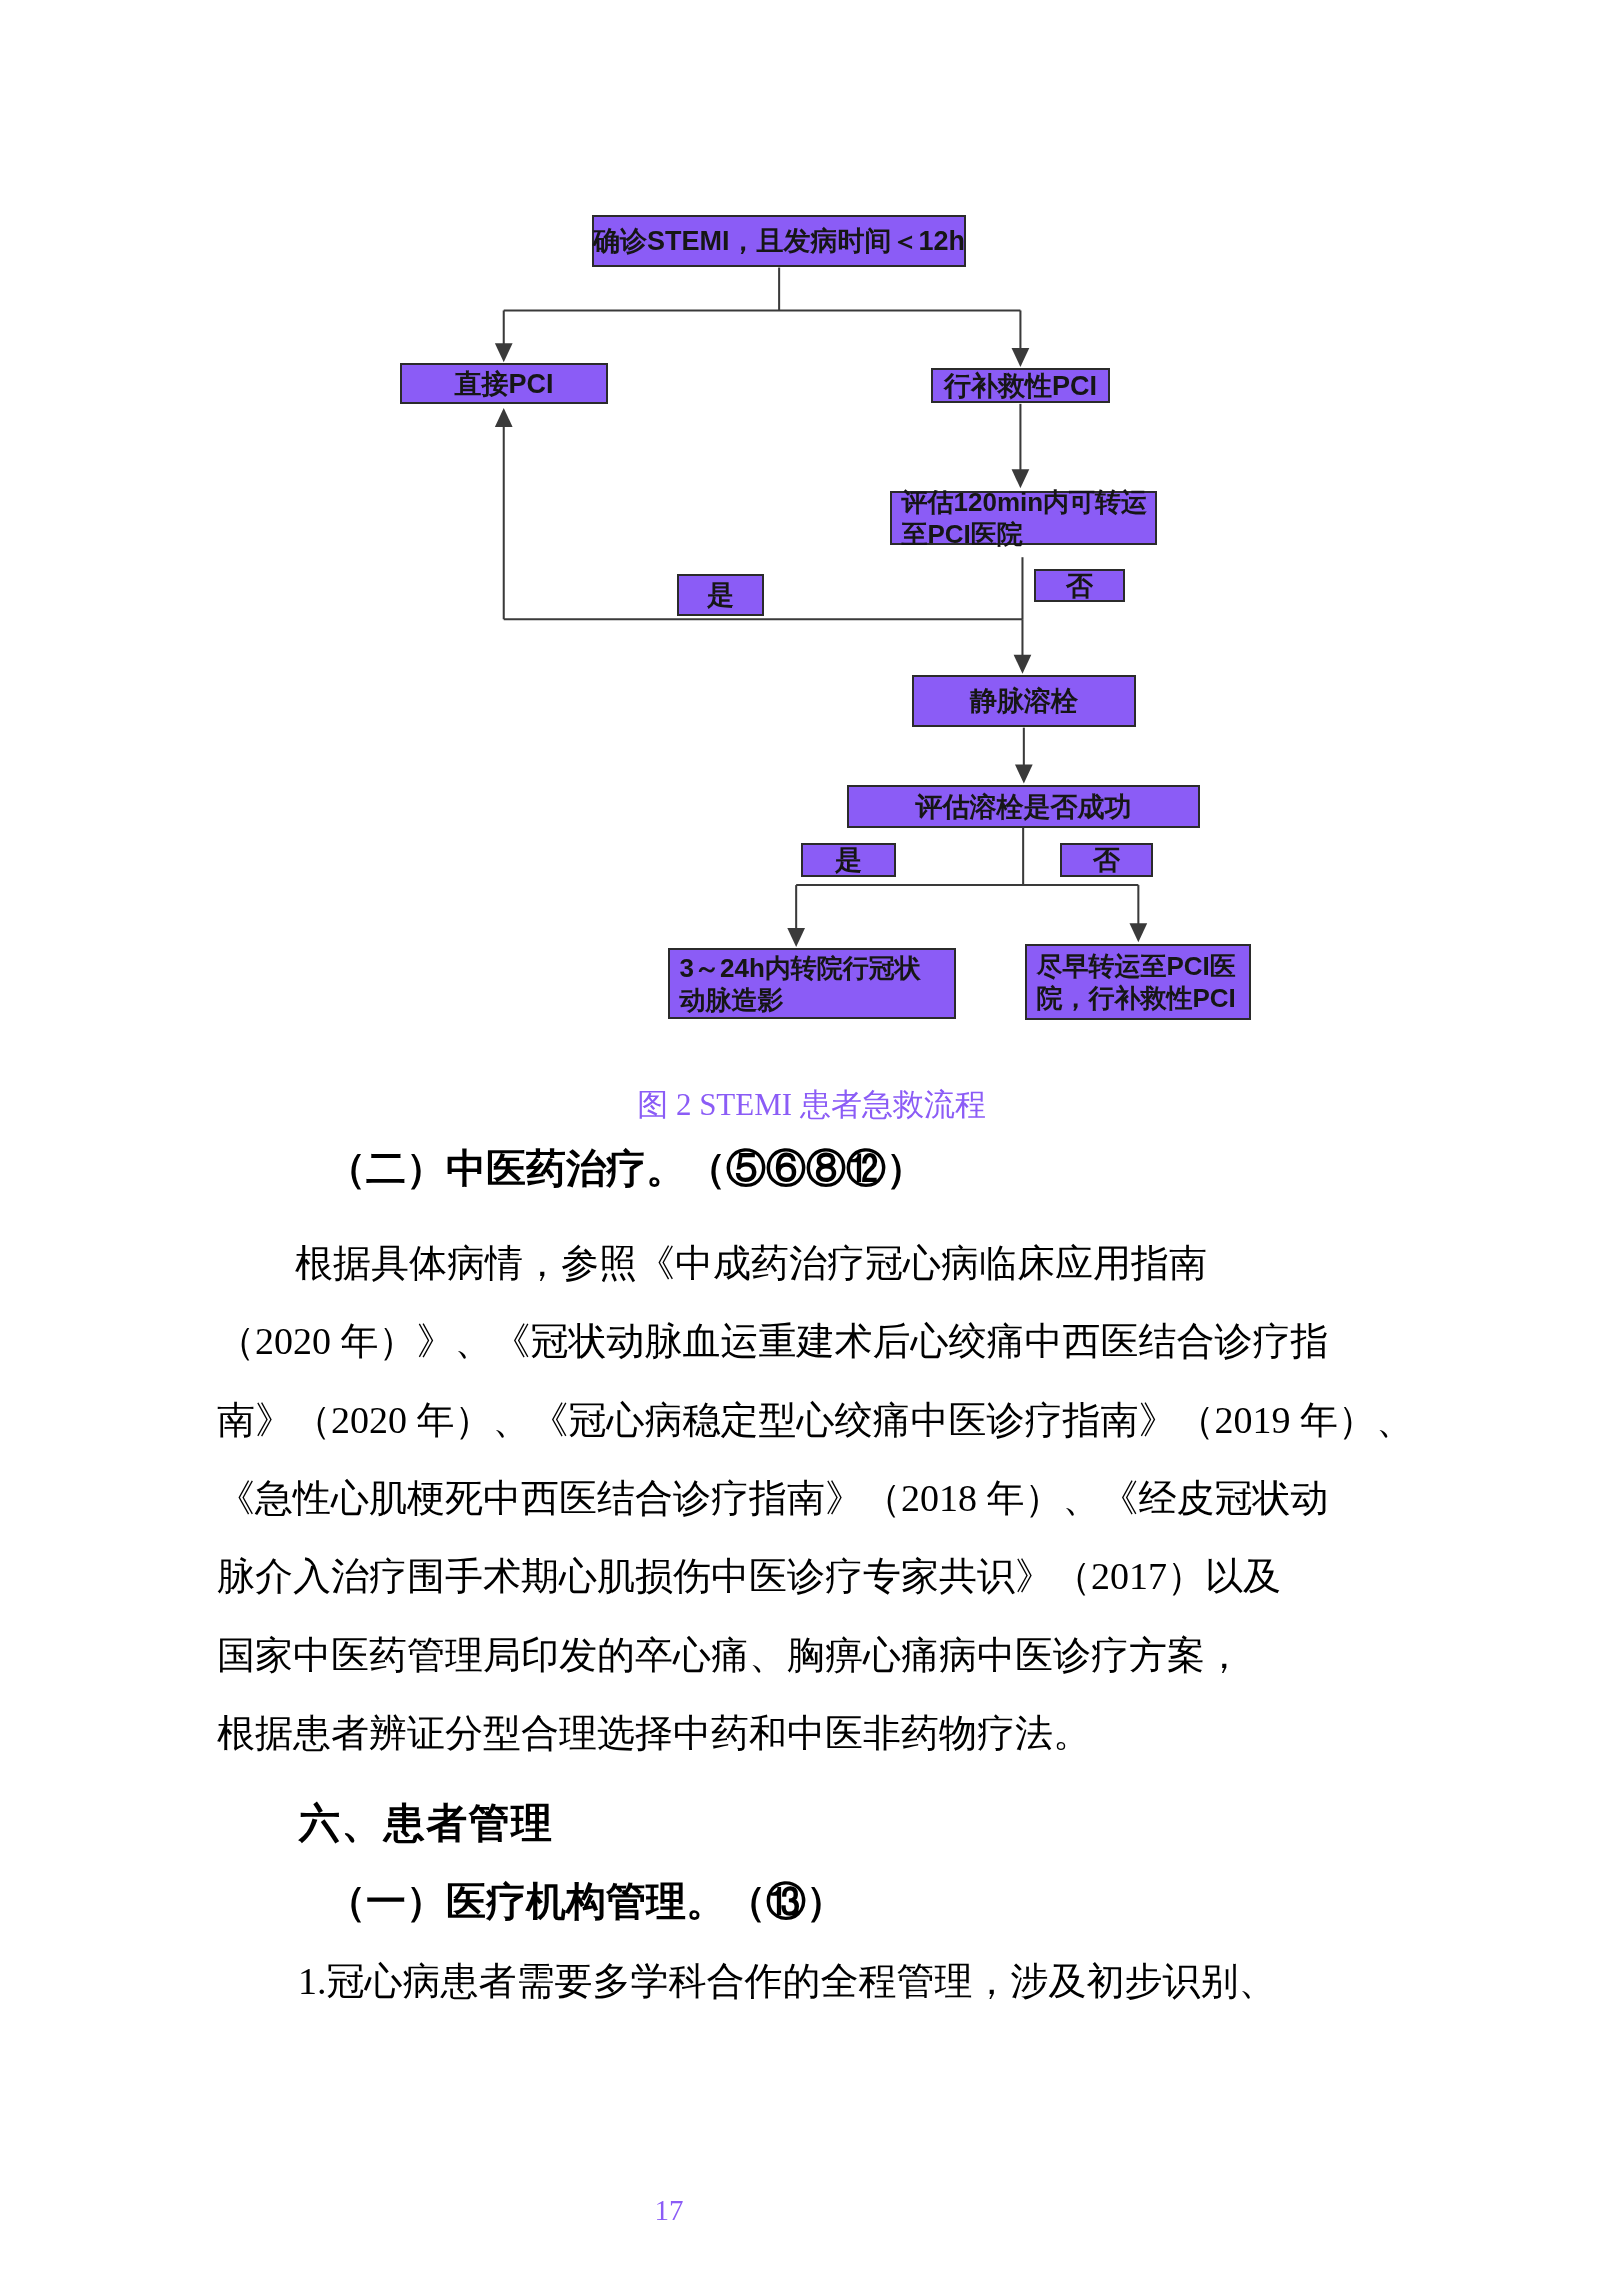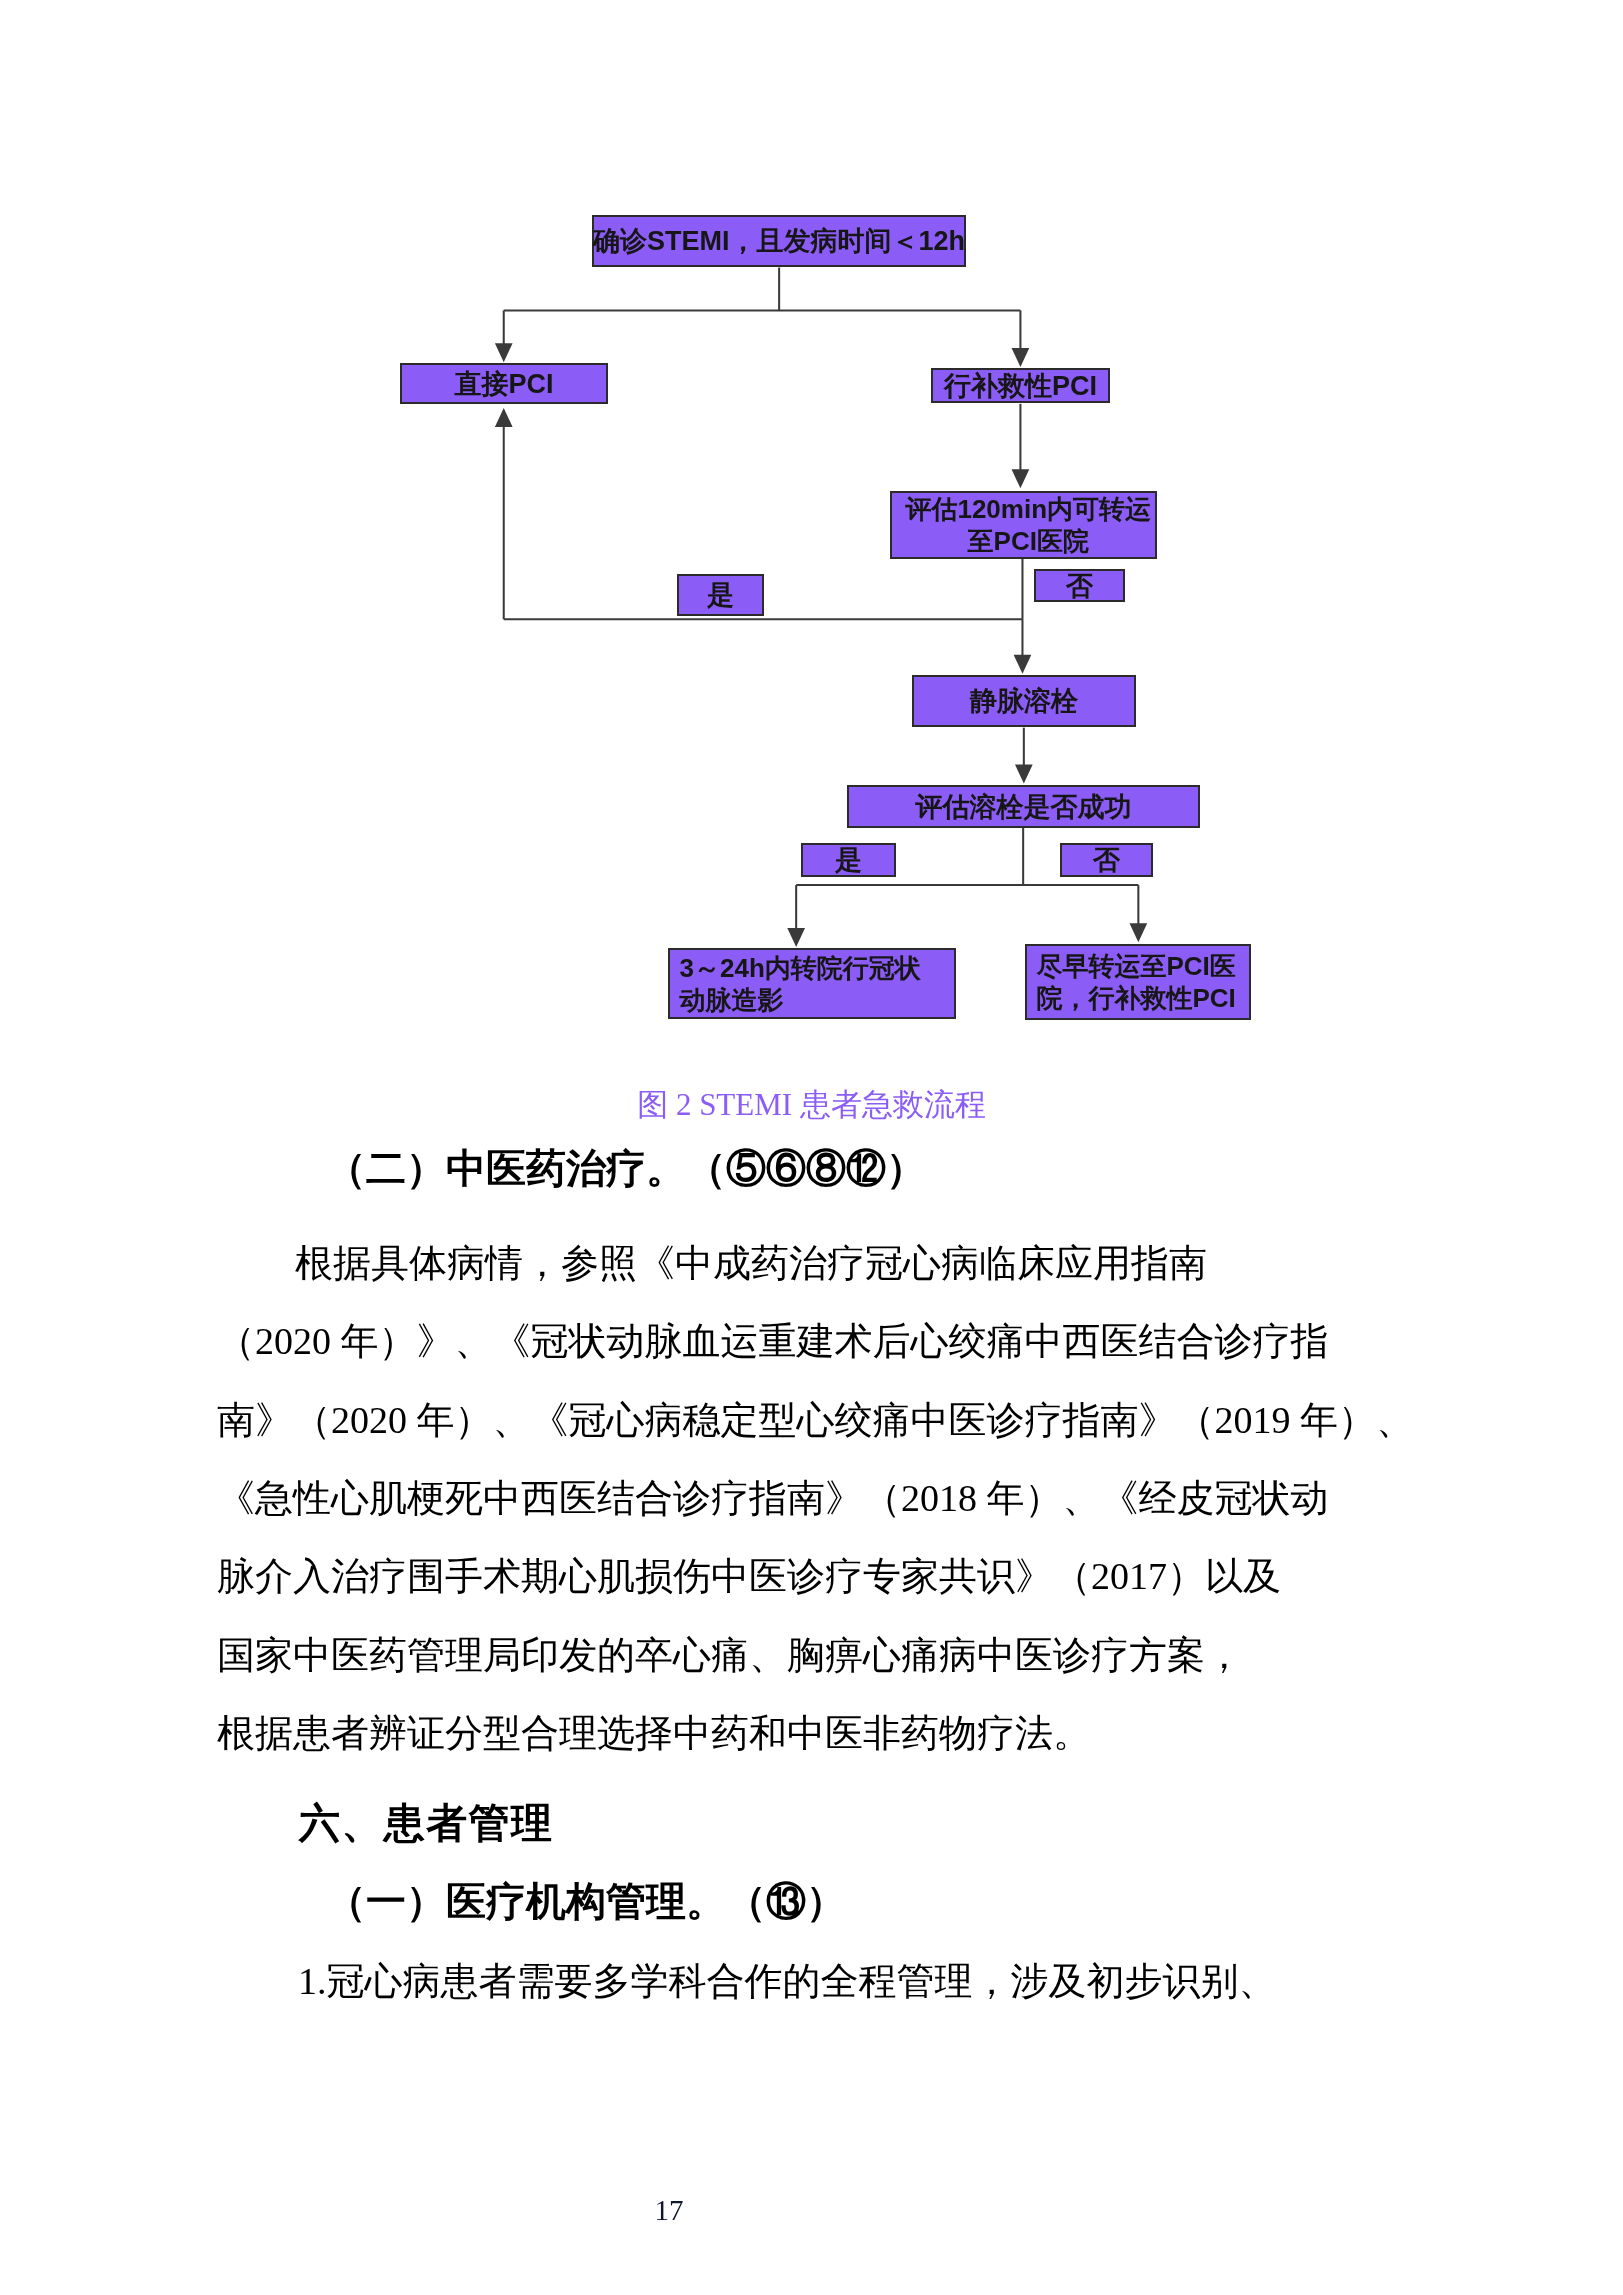--- a/index.html
+++ b/index.html
@@ -22,21 +22,21 @@
     font-family:"Liberation Serif",serif;font-size:31px;color:#8b5cf6;white-space:nowrap;
   }
   .tline{
     position:absolute;white-space:nowrap;color:#000;
     font-family:"Liberation Serif",serif;font-size:38px;line-height:44px;
   }
   .h-kai{font-family:"Liberation Serif",serif;font-weight:bold;font-size:40px;}
   .h-hei{font-family:"Liberation Sans",sans-serif;font-weight:bold;font-size:41px;letter-spacing:1.4px;text-align:center;}
   .pagenum{
     position:absolute;left:0;width:1338px;text-align:center;
-    font-family:"Liberation Serif",serif;font-size:29px;color:#0f172a;
+    font-family:"Liberation Serif",serif;font-size:29px;color:#8b5cf6;
   }
 </style>
 </head>
 <body>
 
 <div class="page">
 
   <div>
 
     <svg class="connectors" width="1623" height="1064" viewBox="0 0 2381 1560">
@@ -67,21 +67,21 @@
         <polygon points="1657,1354 1683,1354 1670,1382"></polygon>
       </g>
     </svg>
 
     <div class="fbox" style="left:592px;top:215px;width:374px;height:52px;">确诊STEMI，且发病时间＜12h</div>
 
     <div class="fbox" style="left:400px;top:363px;width:208px;height:41px;">直接PCI</div>
 
     <div class="fbox" style="left:931px;top:368px;width:179px;height:35px;">行补救性PCI</div>
 
-    <div class="fbox twoline thick" style="left:890px;top:491px;width:267px;height:68px;align-items:center;">
+    <div class="fbox twoline thick" style="left:890px;top:491px;width:267px;height:54px;">
       <span>评估120min内可转运</span>
       <span>至PCI医院</span>
     </div>
 
     <div class="fbox" style="left:677px;top:574px;width:87px;height:42px;">是</div>
 
     <div class="fbox" style="left:1034px;top:569px;width:91px;height:33px;">否</div>
 
     <div class="fbox" style="left:912px;top:675px;width:224px;height:52px;">静脉溶栓</div>
 

